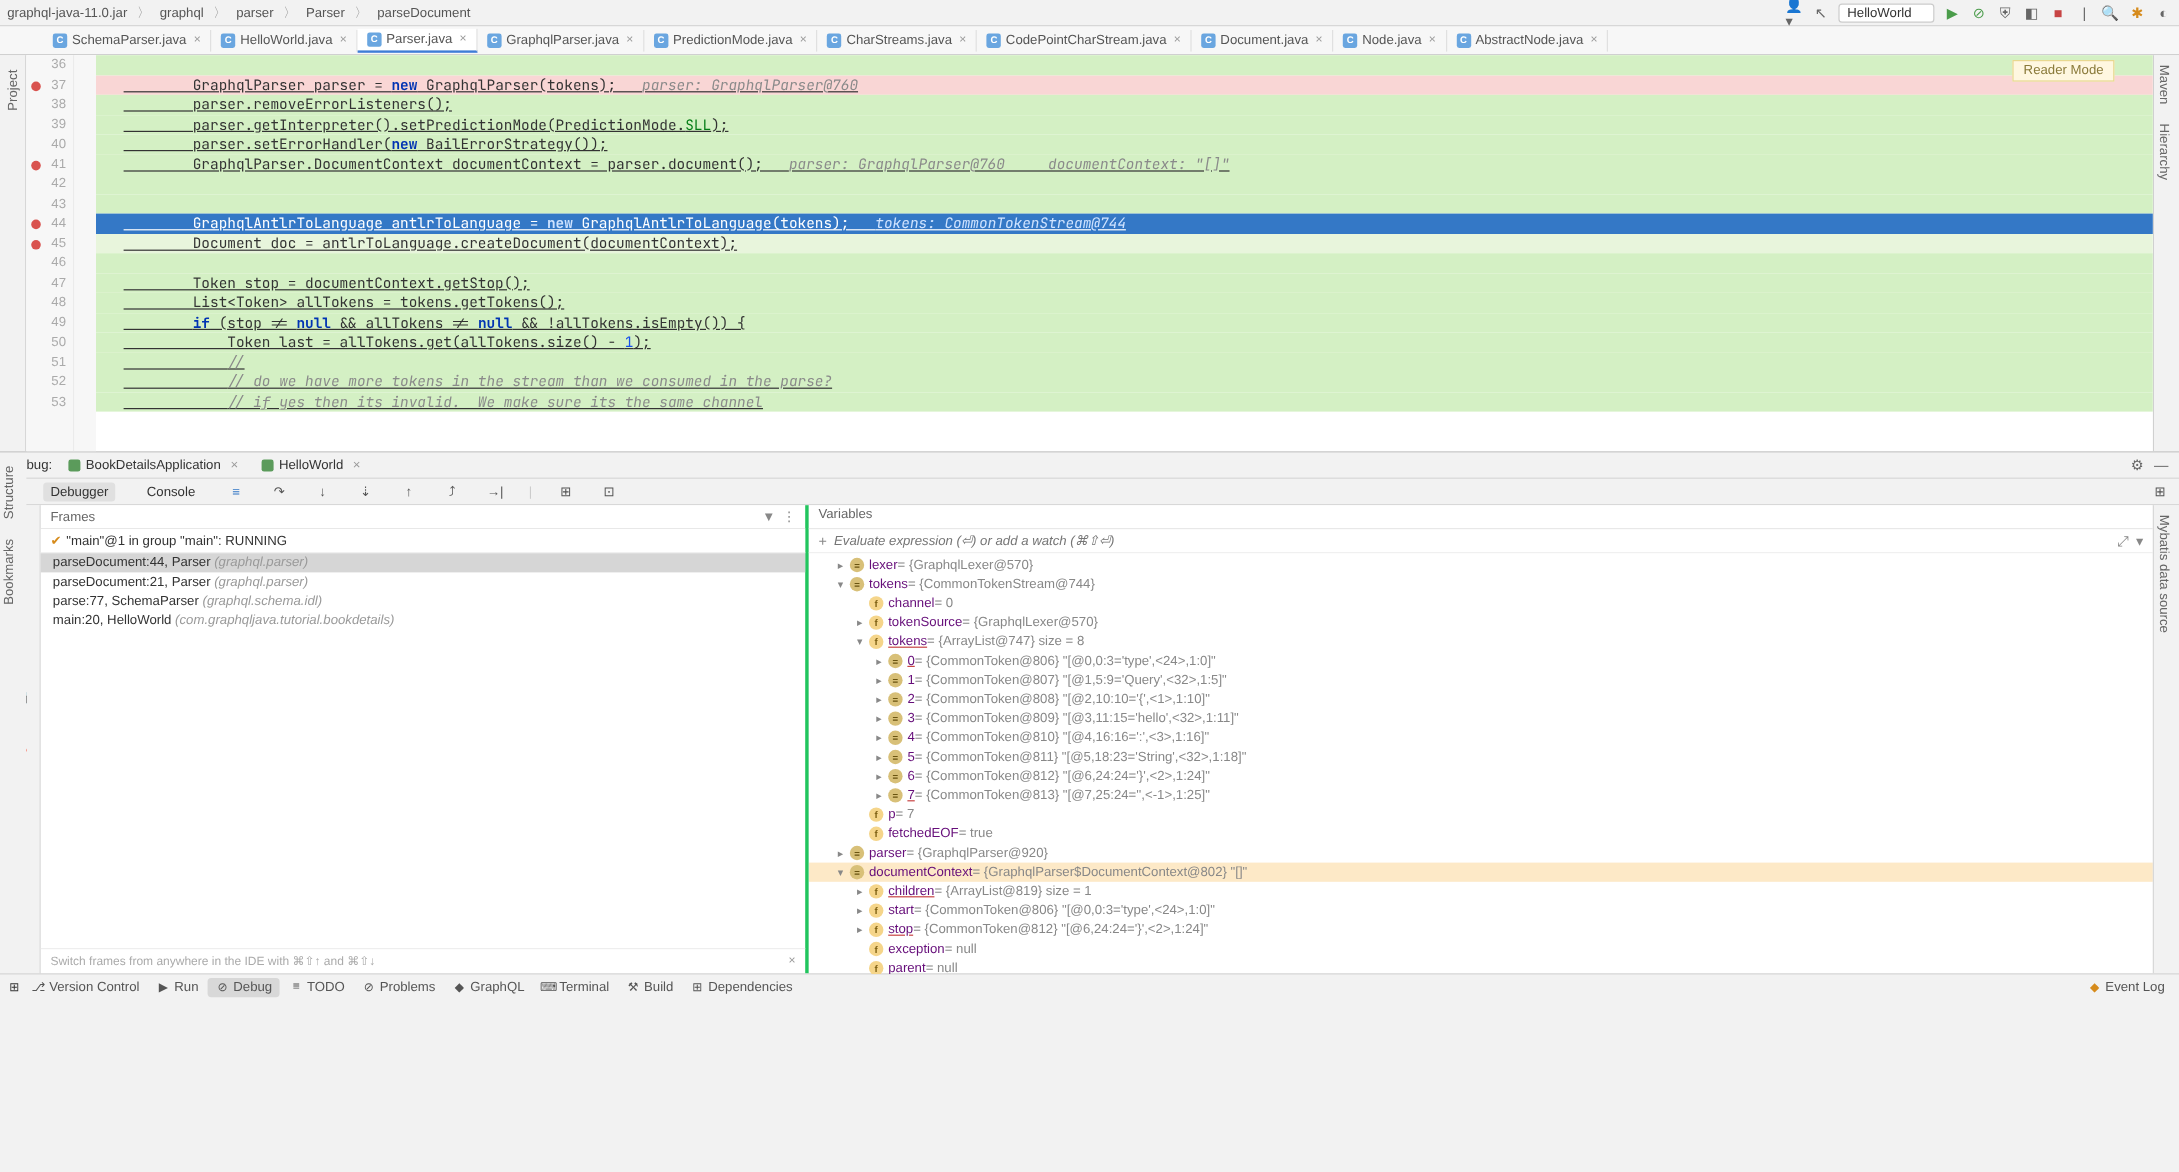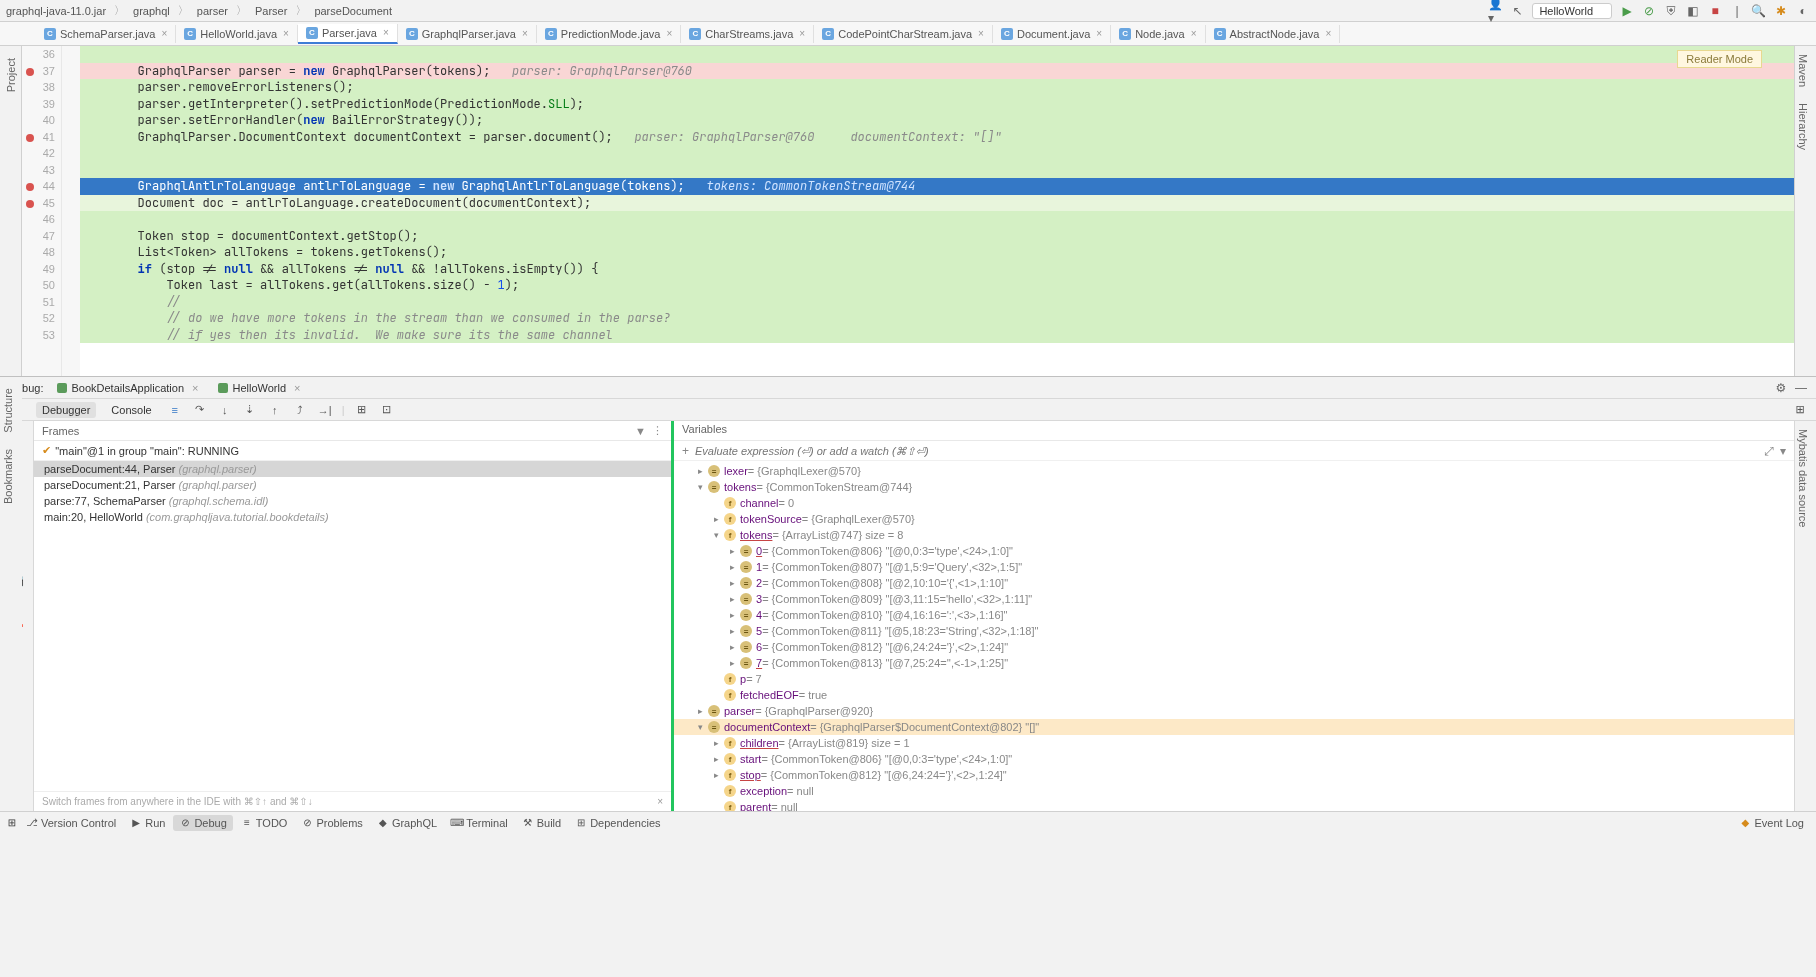--- a/index.html
+++ b/index.html
@@ -23,41 +23,41 @@
 .main-area { display: flex; height: 330px; justify-content: center; }
 .left-tool { width: 22px; background: #f2f2f2; border-right: 1px solid #d0d0d0; display: flex; flex-direction: column; align-items: center; padding-top: 4px; }
 .left-tool .vtab { writing-mode: vertical-lr; transform: rotate(180deg); font-size: 11px; color: #666; padding: 8px 2px; cursor: pointer; }
 
 .editor-wrap { flex: 1; display: flex; position: relative; background: #fff; }
 .gutter { width: 40px; background: #f7f7f7; border-right: 1px solid #e8e8e8; padding-top: 2px; font-size: 11px; color: #aaa; text-align: right; }
 .gutter-line { height: 16.5px; padding-right: 6px; position: relative; }
 .bp { position: absolute; left: 4px; top: 3px; width: 8px; height: 8px; background: #d9534f; border-radius: 50%; }
 .gutter-marks { width: 18px; background: #f7f7f7; }
 .code-area { flex: 1; font-family: "JetBrains Mono", Menlo, Consolas, monospace; font-size: 12px; line-height: 16.5px; position: relative; }
-.code-line { height: 16.5px; padding-left: 0; white-space: pre; }
+.code-line { height: 16.5px; padding-left: 23px; white-space: pre; text-decoration: underline; }
 .bg-green { background: #d4f0c4; }
 .bg-red { background: #f9d6d5; }
 .bg-blue { background: #3478c6; color: #fff; }
 .bg-lgreen { background: #e8f5dc; }
 .kw { color: #0033b3; font-weight: bold; }
 .cm { color: #8a8a8a; font-style: italic; }
 .nm { color: #1750eb; }
 .str { color: #067d17; }
 .bg-blue .kw, .bg-blue .cm { color: #cfe3ff; }
 .reader-mode { position: absolute; right: 32px; top: 4px; background: #fff7e0; border: 1px solid #e8d890; padding: 2px 8px; font-size: 11px; color: #8a7a3a; }
 .right-tool { width: 22px; background: #f2f2f2; border-left: 1px solid #d0d0d0; }
 .right-tool .vtab { writing-mode: vertical-lr; font-size: 11px; color: #666; padding: 8px 2px; }
 
 .debug-panel { border-top: 1px solid #c0c0c0; background: #f2f2f2; }
 .debug-tabs { height: 22px; display: flex; align-items: center; gap: 8px; padding-left: 8px; border-bottom: 1px solid #d8d8d8; font-size: 11px; }
 .debug-tabs .sess { display: flex; align-items: center; gap: 4px; padding: 2px 6px; }
 .debug-tabs .sess .dot { width: 10px; height: 10px; background: #5b9b5b; border-radius: 2px; }
 .debug-tabs .tools { margin-left: auto; display: flex; gap: 6px; padding-right: 8px; }
 
-.debug-toolbar { height: 22px; display: flex; align-items: center; gap: 9px; padding-left: 36px; border-bottom: 1px solid #d8d8d8; font-size: 11px; }
+.debug-toolbar { height: 22px; display: flex; align-items: center; gap: 20px; padding-left: 36px; border-bottom: 1px solid #d8d8d8; font-size: 11px; }
 .debug-toolbar .sub { padding: 2px 6px; cursor: pointer; }
 .debug-toolbar .sub.active { background: #e0e0e0; border-radius: 3px; }
 .debug-toolbar .dicon { width: 16px; height: 16px; display: inline-flex; align-items: center; justify-content: center; font-size: 11px; color: #555; cursor: pointer; }
 
 .debug-body { display: flex; height: 390px; }
 .debug-left { width: 34px; background: #f2f2f2; border-right: 1px solid #d8d8d8; display: flex; flex-direction: column; align-items: center; gap: 6px; padding-top: 6px; }
 .debug-left .btn { width: 18px; height: 18px; display: flex; align-items: center; justify-content: center; font-size: 12px; cursor: pointer; color: #666; }
 .frames { width: 640px; background: #fff; border-right: 3px solid #22c55e; display: flex; flex-direction: column; }
 .frames-hdr { height: 20px; padding: 2px 8px; font-size: 11px; color: #666; border-bottom: 1px solid #e8e8e8; display: flex; align-items: center; }
 .thread-row { padding: 3px 8px; font-size: 11px; background: #fff; border-bottom: 1px solid #f0f0f0; display: flex; align-items: center; }

